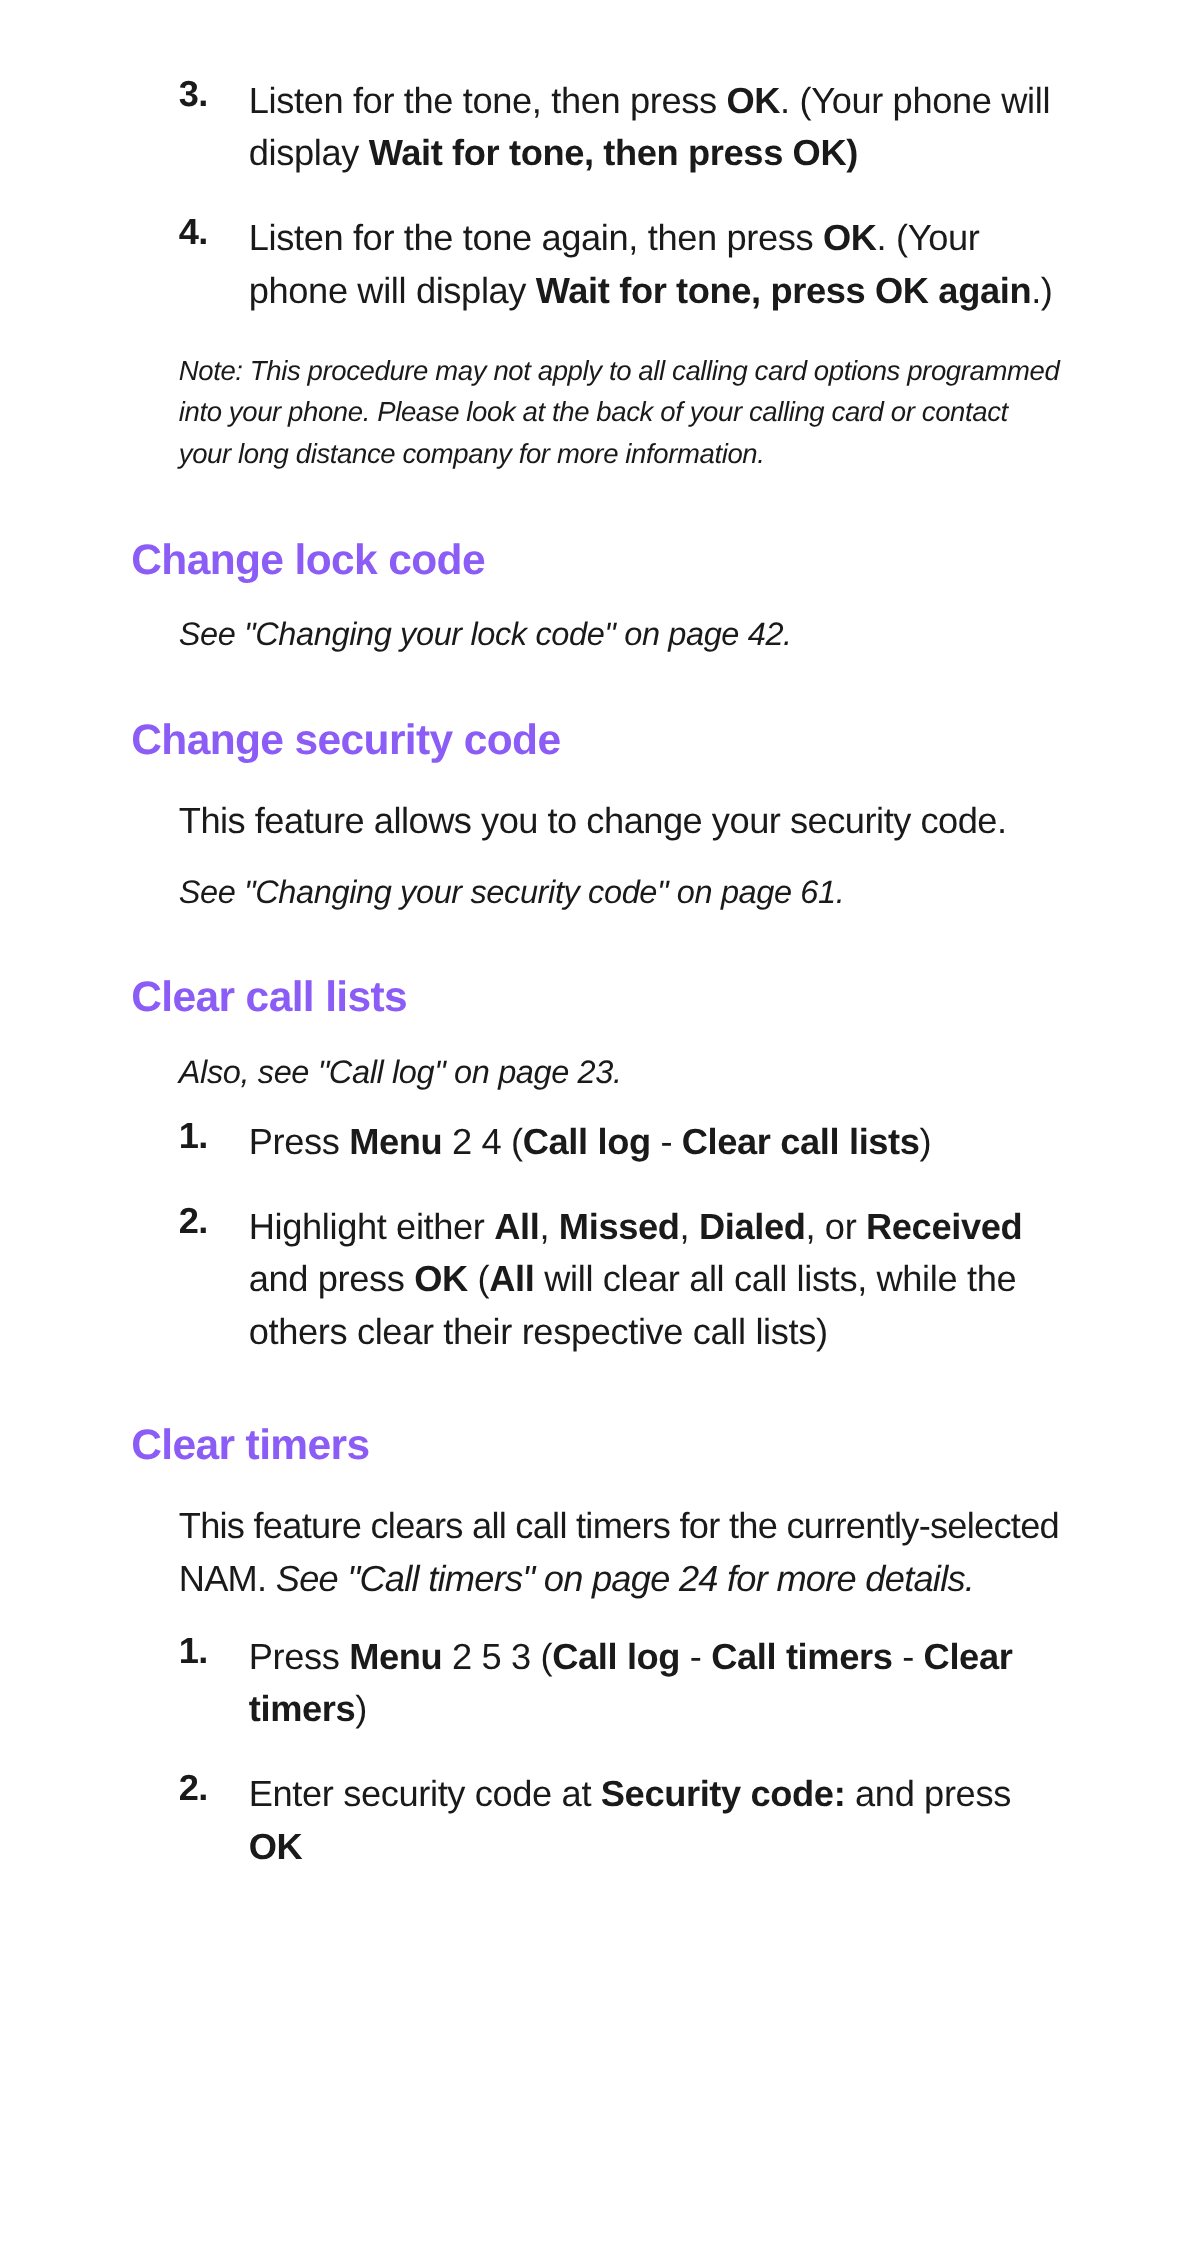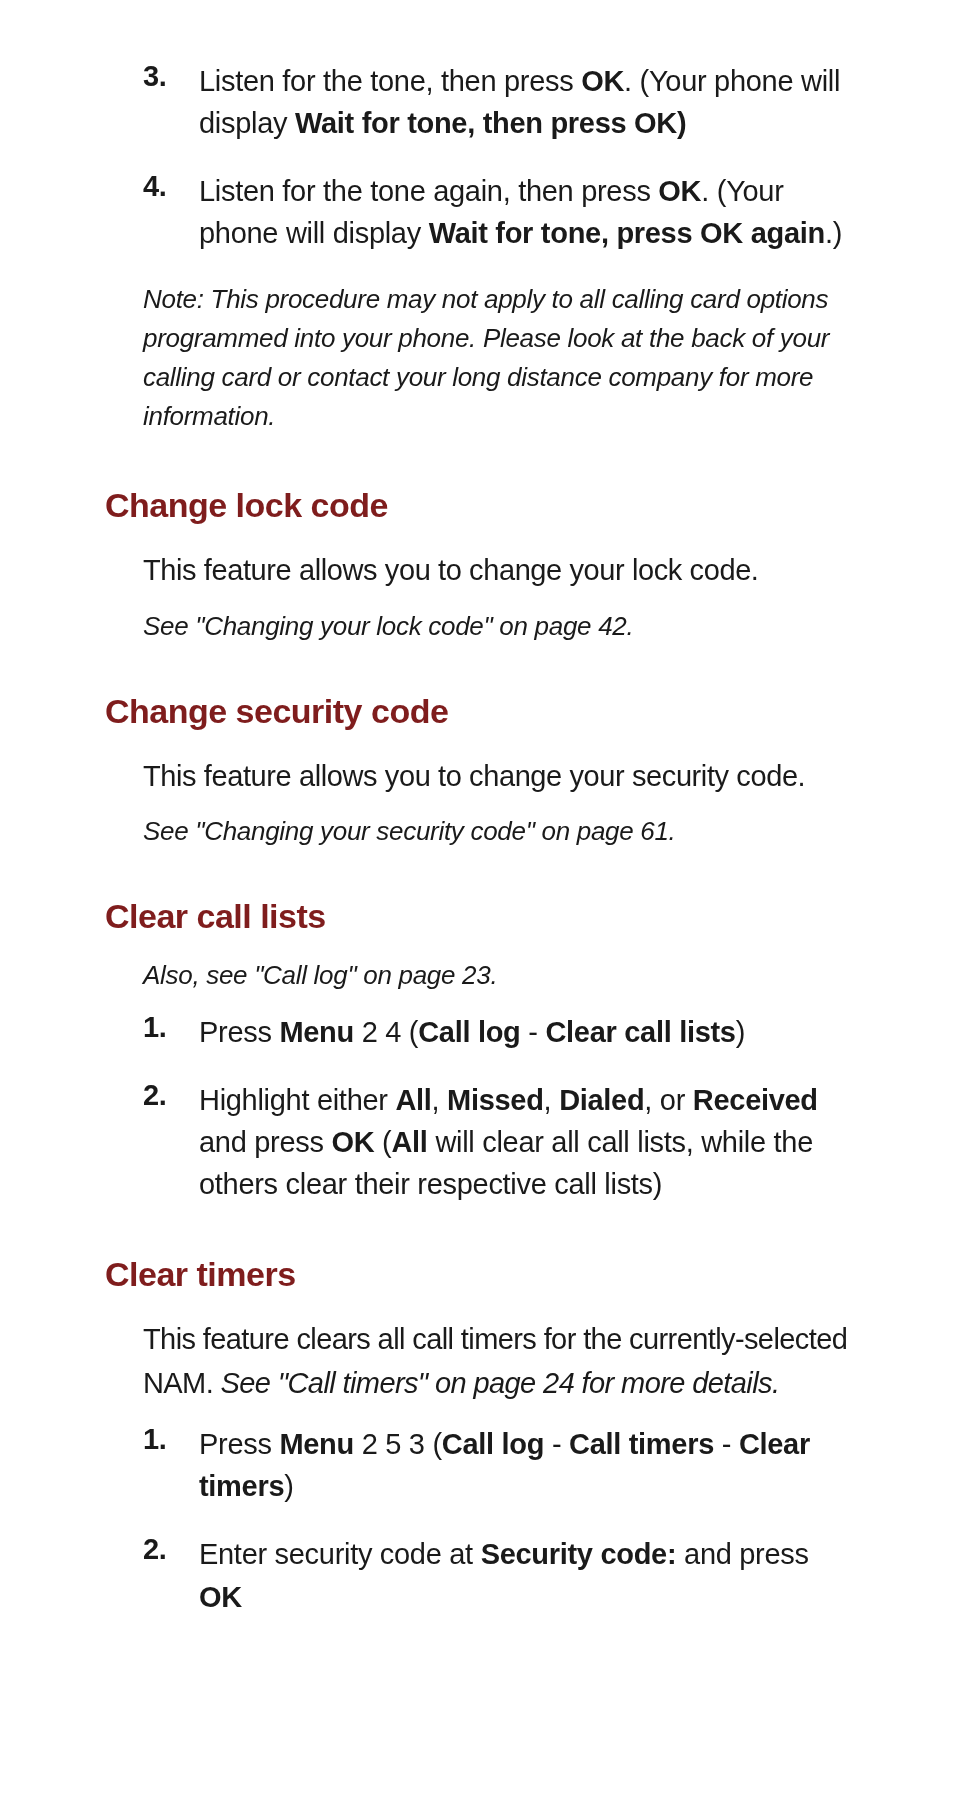--- a/index.html
+++ b/index.html
@@ -31,27 +31,27 @@
   .list-body {
     font-size: 29px;
     line-height: 1.45;
     letter-spacing: -0.3px;
   }
   .list-body b, .list-body .semb {
     font-weight: 600;
   }
   .note {
     font-style: italic;
-    font-size: 26px;
+    font-size: 22px;
     line-height: 1.5;
     margin: 24px 0 36px 38px;
     letter-spacing: -0.3px;
   }
   .section-heading {
-    color: #7f1d1d;
+    color: #8b5cf6;
     font-weight: 700;
     font-size: 34px;
     margin: 50px 0 24px 0;
     letter-spacing: -0.5px;
   }
   .body-text {
     font-size: 29px;
     line-height: 1.5;
     margin: 0 0 18px 38px;
     letter-spacing: -0.4px;
@@ -84,21 +84,20 @@
       </div>
       <div class="list-item">
         <div class="list-num">4.</div>
         <div class="list-body"><span>Listen for the tone again, then press </span><b>OK</b><span>. (Your phone will display </span><b>Wait for tone, press OK again</b><span>.)</span></div>
       </div>
     </div>
 
   <div class="note">Note: This procedure may not apply to all calling card options programmed into your phone. Please look at the back of your calling card or contact your long distance company for more information.</div>
 
   <div class="section-heading">Change lock code</div>
-  <div class="body-text">This feature allows you to change your lock code.</div>
   <div class="ref-text">See "Changing your lock code" on page 42.</div>
 
   <div class="section-heading">Change security code</div>
   <div class="body-text">This feature allows you to change your security code.</div>
   <div class="ref-text">See "Changing your security code" on page 61.</div>
 
   <div class="section-heading">Clear call lists</div>
   <div class="ref-text" style="margin-bottom:20px;">Also, see "Call log" on page 23.</div>
   <div id="ccl-list">
       <div class="list-item">

